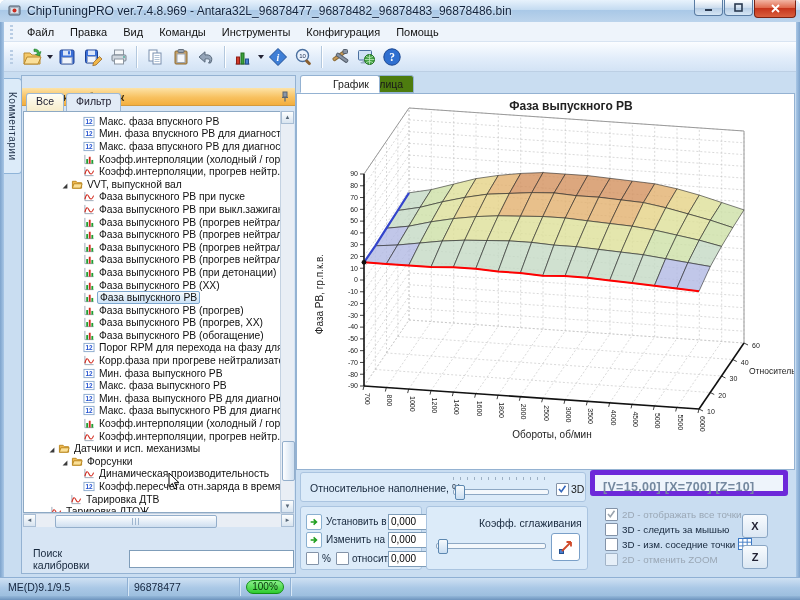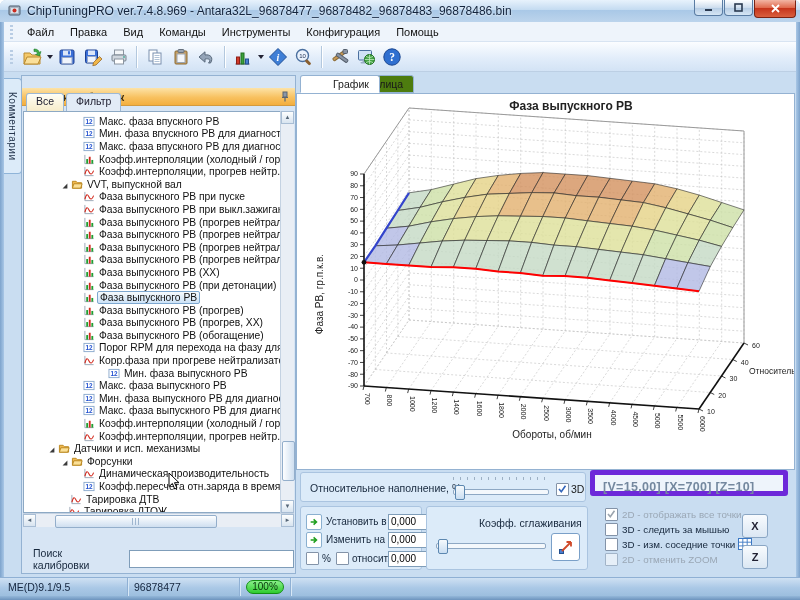--- a/index.html
+++ b/index.html
@@ -407,30 +407,30 @@
               </svg></span>
             <span class="tlab">Фаза выпускного РВ (прогрев нейтрал., XX, хол</span>
           </div>
           <div class="trow" style="padding-left: 59px;">
             <span class="tico"><svg viewBox="0 0 12 12">
                 <path d="M1.5 1 V10.5 H11" stroke="#98a4b4" fill="none"></path>
                 <rect x="3" y="5.5" width="2" height="5" fill="#1f9f2f"></rect>
                 <rect x="5.8" y="3" width="2" height="7.5" fill="#d22b1f"></rect>
                 <rect x="8.6" y="6.5" width="2" height="4" fill="#1f9f2f"></rect>
               </svg></span>
+            <span class="tlab">Фаза выпускного РВ (при детонации)</span>
+          </div>
+          <div class="trow" style="padding-left: 59px;">
+            <span class="tico"><svg viewBox="0 0 12 12">
+                <path d="M1.5 1 V10.5 H11" stroke="#98a4b4" fill="none"></path>
+                <rect x="3" y="5.5" width="2" height="5" fill="#1f9f2f"></rect>
+                <rect x="5.8" y="3" width="2" height="7.5" fill="#d22b1f"></rect>
+                <rect x="8.6" y="6.5" width="2" height="4" fill="#1f9f2f"></rect>
+              </svg></span>
             <span class="tlab">Фаза выпускного РВ (XX)</span>
-          </div>
-          <div class="trow" style="padding-left: 59px;">
-            <span class="tico"><svg viewBox="0 0 12 12">
-                <path d="M1.5 1 V10.5 H11" stroke="#98a4b4" fill="none"></path>
-                <rect x="3" y="5.5" width="2" height="5" fill="#1f9f2f"></rect>
-                <rect x="5.8" y="3" width="2" height="7.5" fill="#d22b1f"></rect>
-                <rect x="8.6" y="6.5" width="2" height="4" fill="#1f9f2f"></rect>
-              </svg></span>
-            <span class="tlab">Фаза выпускного РВ (при детонации)</span>
           </div>
           <div class="trow sel" style="padding-left: 59px;">
             <span class="tico"><svg viewBox="0 0 12 12">
                 <path d="M1.5 1 V10.5 H11" stroke="#98a4b4" fill="none"></path>
                 <rect x="3" y="5.5" width="2" height="5" fill="#1f9f2f"></rect>
                 <rect x="5.8" y="3" width="2" height="7.5" fill="#d22b1f"></rect>
                 <rect x="8.6" y="6.5" width="2" height="4" fill="#1f9f2f"></rect>
               </svg></span>
             <span class="tlab">Фаза выпускного РВ</span>
           </div>
@@ -468,21 +468,21 @@
               </svg></span>
             <span class="tlab">Порог RPM для перехода на фазу для режима X</span>
           </div>
           <div class="trow" style="padding-left: 59px;">
             <span class="tico"><svg viewBox="0 0 12 12">
                 <path d="M1.5 1 V10.5 H11" stroke="#98a4b4" fill="none"></path>
                 <path d="M1.5 9 C3 3 4.5 3 6 6.5 C7.5 10 9.5 9.5 11 5" stroke="#d22b1f" stroke-width="1.2" fill="none"></path>
               </svg></span>
             <span class="tlab">Корр.фаза при прогреве нейтрализатора</span>
           </div>
-          <div class="trow" style="padding-left: 59px; margin-left: 25px;">
+          <div class="trow" style="padding-left: 59px;">
             <span class="tico"><svg viewBox="0 0 12 12">
                 <rect x="0.5" y="1.5" width="11" height="9" fill="#fff" stroke="#89a8cc"></rect>
                 <text x="6" y="8.6" text-anchor="middle" font-size="7" font-weight="bold" fill="#1f4fd0" font-family="Liberation Sans,sans-serif">12</text>
               </svg></span>
             <span class="tlab">Мин. фаза выпускного РВ</span>
           </div>
           <div class="trow" style="padding-left: 59px;">
             <span class="tico"><svg viewBox="0 0 12 12">
                 <rect x="0.5" y="1.5" width="11" height="9" fill="#fff" stroke="#89a8cc"></rect>
                 <text x="6" y="8.6" text-anchor="middle" font-size="7" font-weight="bold" fill="#1f4fd0" font-family="Liberation Sans,sans-serif">12</text>
@@ -553,21 +553,21 @@
               </svg></span>
             <span class="tlab">Коэфф.пересчета отн.заряда в время впрыска</span>
           </div>
           <div class="trow" style="padding-left: 46px;">
             <span class="tico"><svg viewBox="0 0 12 12">
                 <path d="M1.5 1 V10.5 H11" stroke="#98a4b4" fill="none"></path>
                 <path d="M1.5 9 C3 3 4.5 3 6 6.5 C7.5 10 9.5 9.5 11 5" stroke="#d22b1f" stroke-width="1.2" fill="none"></path>
               </svg></span>
             <span class="tlab">Тарировка ДТВ</span>
           </div>
-          <div class="trow" style="padding-left: 44px;">
+          <div class="trow" style="padding-left: 26px;">
             <span class="tico"><svg viewBox="0 0 12 12">
                 <path d="M1.5 1 V10.5 H11" stroke="#98a4b4" fill="none"></path>
                 <path d="M1.5 9 C3 3 4.5 3 6 6.5 C7.5 10 9.5 9.5 11 5" stroke="#d22b1f" stroke-width="1.2" fill="none"></path>
               </svg></span>
             <span class="tlab">Тарировка ДТОЖ</span>
           </div>
         </div>
       <div class="vscroll">
         <div class="sbtn" style="top:0">▲</div>
         <div class="vthumb" style="top:330px"></div>

